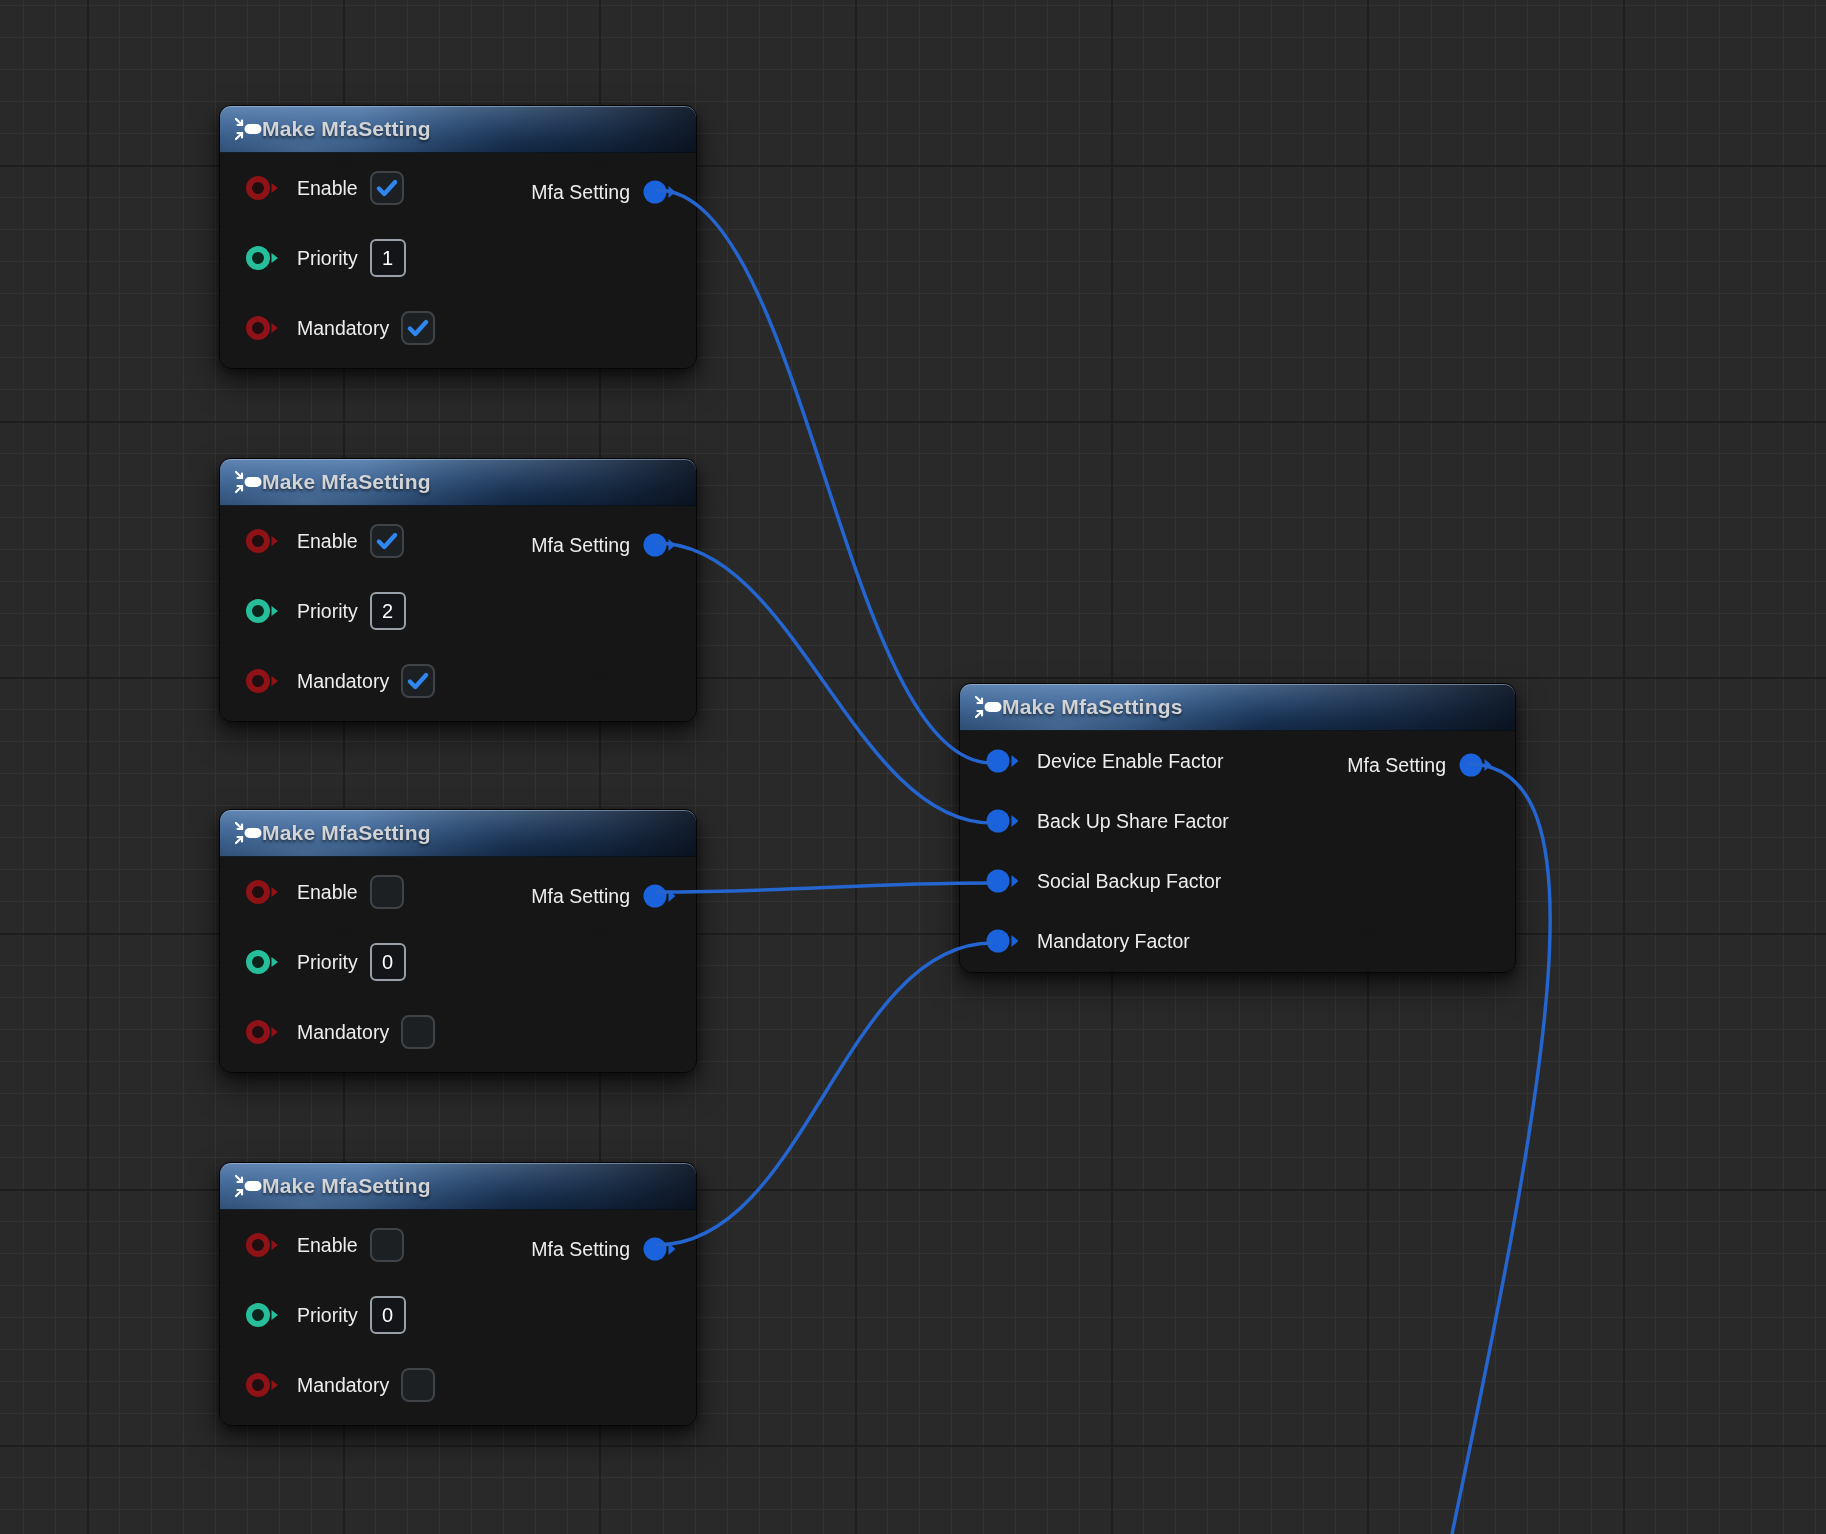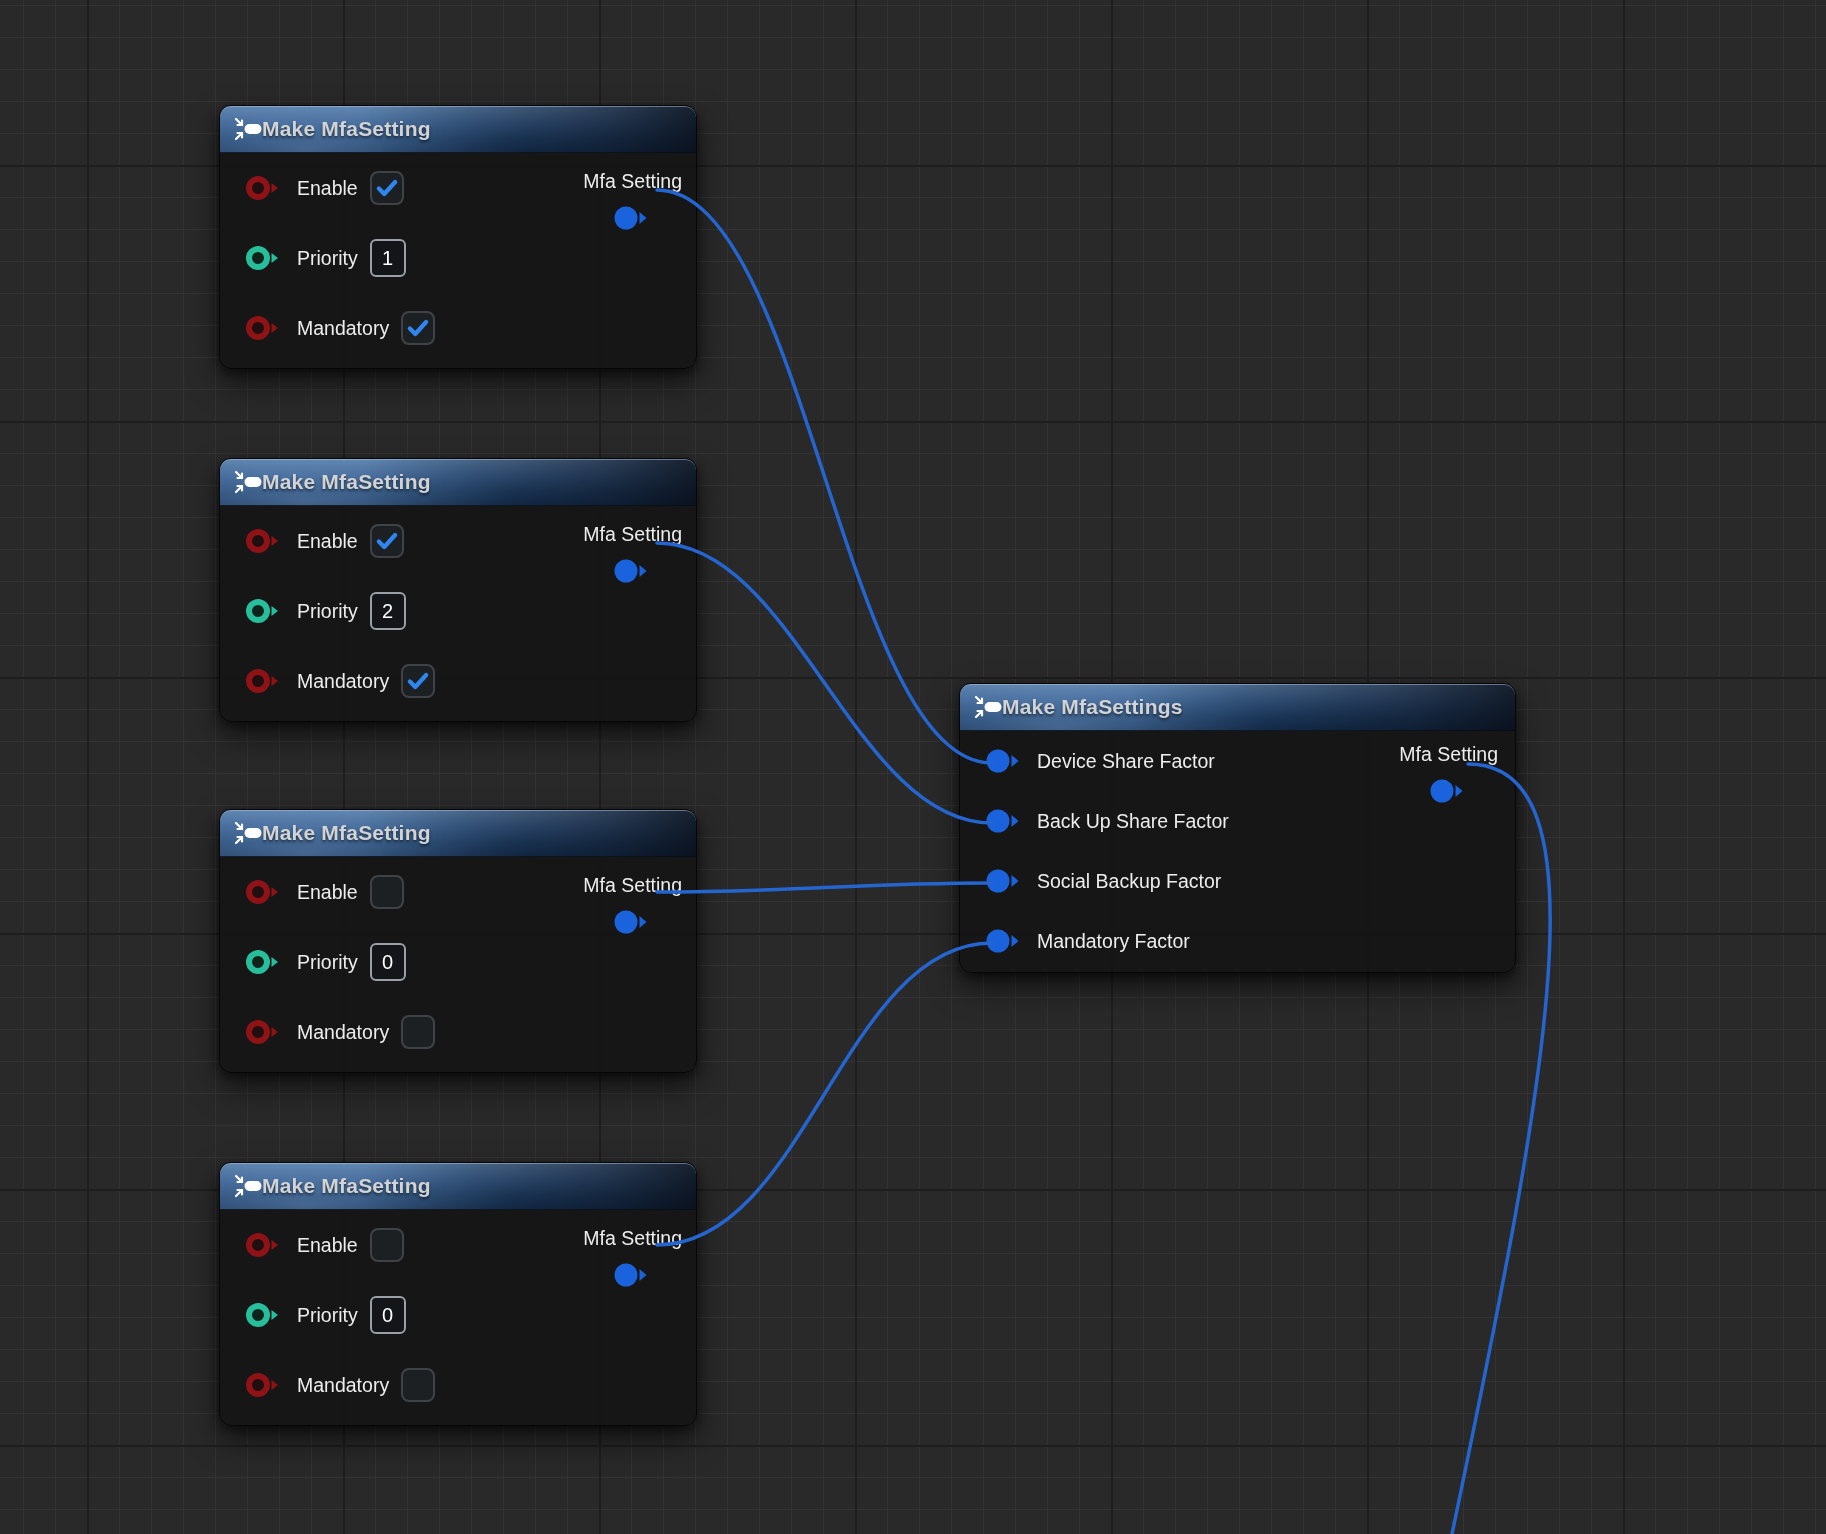--- a/index.html
+++ b/index.html
@@ -43,21 +43,21 @@
     color:#d2d3d5;font-size:21px;font-weight:700;
     letter-spacing:0.2px;white-space:nowrap;
     text-shadow:0 2px 3px rgba(0,0,0,0.55);
   }
   .node-icon{display:flex;align-items:center;}
   .node-body{position:relative;}
   .row{display:flex;align-items:center;padding-left:25px;gap:12px;}
   .row-70{height:70px;}
   .row-60{height:60px;}
   .pin-label{color:#ededee;font-size:19.5px;white-space:nowrap;}
-  .out-row{position:absolute;display:flex;align-items:center;gap:12px;height:44px;flex-direction:column;}
+  .out-row{position:absolute;display:flex;align-items:center;gap:12px;height:44px;}
   .pin{display:flex;align-items:center;flex:0 0 auto;}
 
   
   .checkbox{
     width:34px;height:34px;border-radius:8px;
     background:#1d2023;border:2px solid #3f4347;
     box-sizing:border-box;
     display:flex;align-items:center;justify-content:center;
   }
   .checkbox .check{display:none;line-height:0;}
@@ -341,21 +341,21 @@
       <span class="node-title-text">Make MfaSettings</span>
     </div>
     <div class="node-body">
       <div class="row row-60">
         <span class="pin">
           <svg width="40" height="26" viewBox="0 0 40 26">
             <circle cx="13" cy="13" r="11.5" fill="#1a63dc"></circle>
             <path d="M26.5 7 L33.5 13 L26.5 19 Z" fill="#1a63dc"></path>
           </svg>
         </span>
-        <span class="pin-label">Device Share Factor</span>
+        <span class="pin-label">Device Enable Factor</span>
       </div>
       <div class="row row-60">
         <span class="pin">
           <svg width="40" height="26" viewBox="0 0 40 26">
             <circle cx="13" cy="13" r="11.5" fill="#1a63dc"></circle>
             <path d="M26.5 7 L33.5 13 L26.5 19 Z" fill="#1a63dc"></path>
           </svg>
         </span>
         <span class="pin-label">Back Up Share Factor</span>
       </div>

